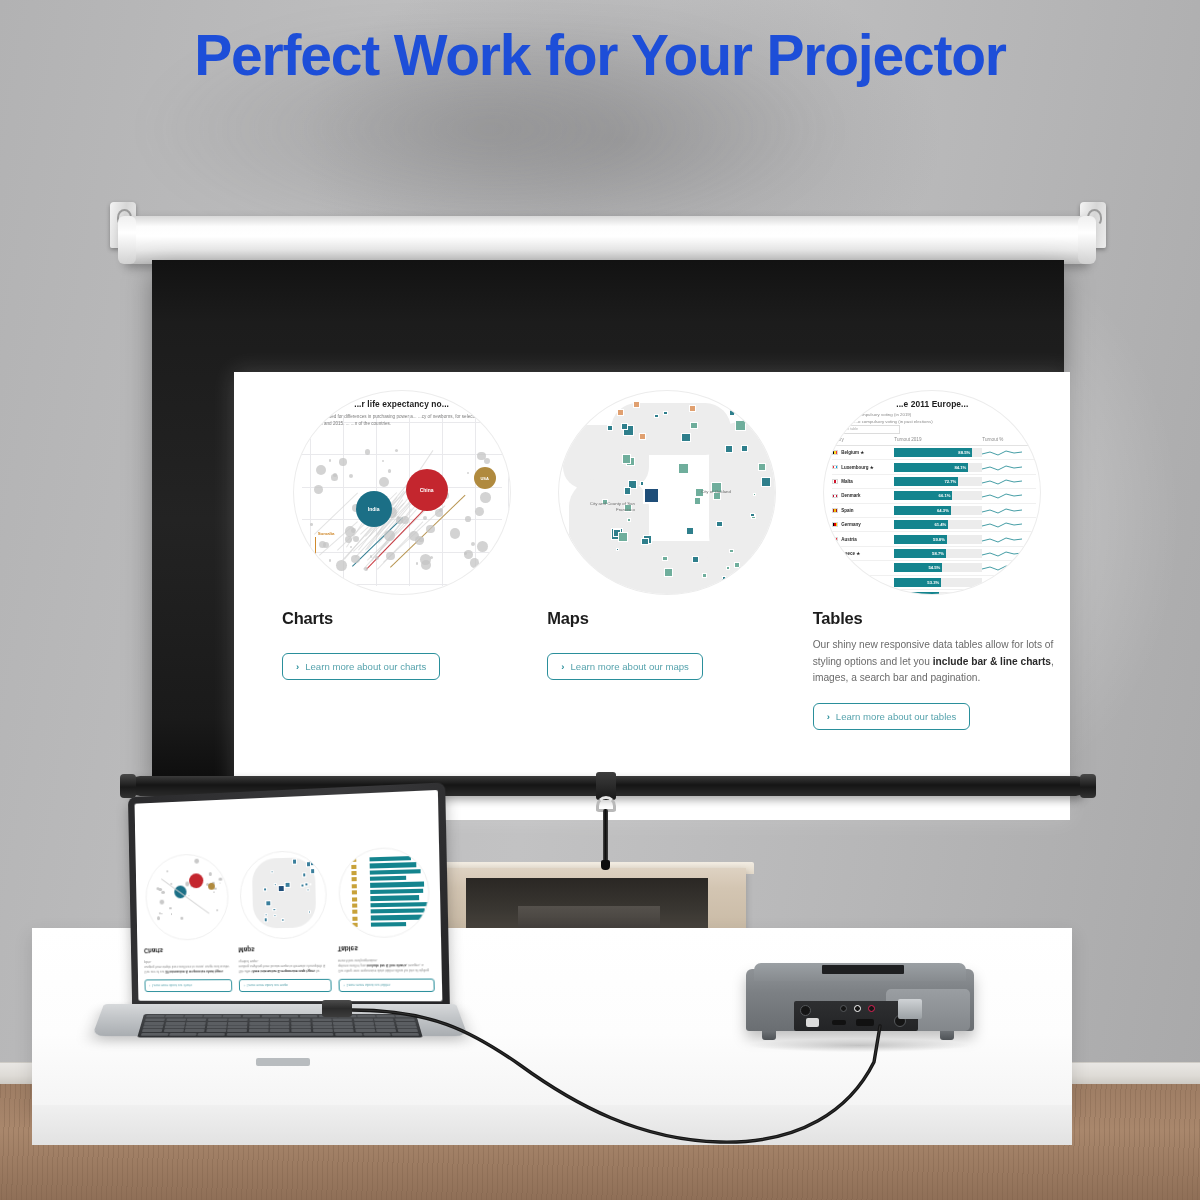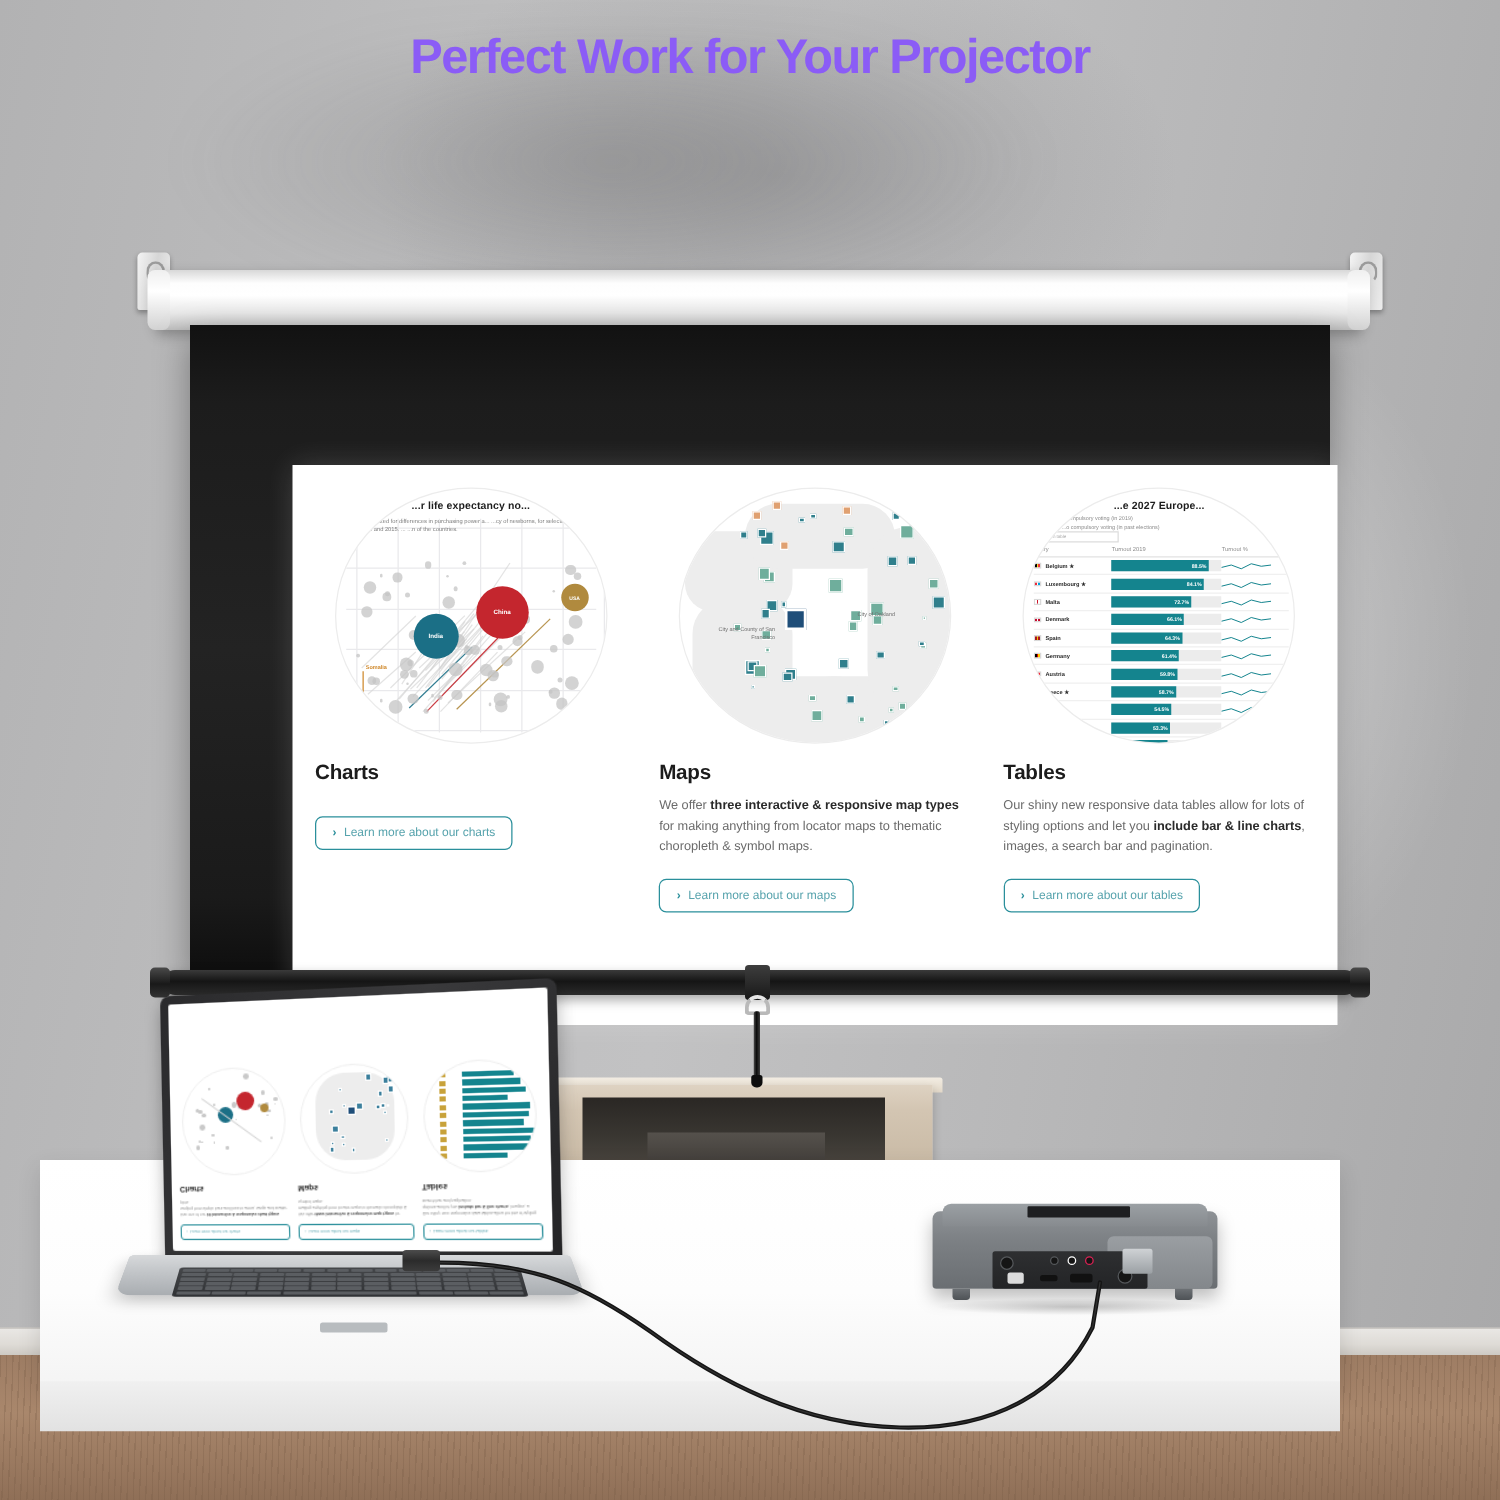--- a/index.html
+++ b/index.html
@@ -128,21 +128,21 @@
     background:#0d0d0d; border-radius:2px 2px 4px 4px;
   }
 
   
   .projection {
     position:absolute; left:82px; top:112px; width:836px; height:448px;
     background:#ffffff;
     overflow:hidden;
     box-shadow:0 0 22px rgba(255,255,255,.16);
   }
-  .cards { display:flex; padding:18px 14px 0 14px; gap:18px; }
+  .cards { display:flex; padding:18px 14px 0 14px; gap:18px;margin-left:30px; }
   .card { width:258px; }
 
   .thumb {
     width:218px; height:205px; margin:0 auto;
     border-radius:50%;
     background:#ffffff;
     position:relative; overflow:hidden;
     border:1px solid #ececec;
     filter:blur(.35px);
   }
@@ -347,21 +347,21 @@
     position:absolute; left:14px; top:84px; width:218px; height:13px;
     background:radial-gradient(ellipse at 50% 50%, rgba(0,0,0,.20), rgba(0,0,0,0) 72%);
   }
 
   
   .cable { position:absolute; left:0; top:0; width:1200px; height:1200px; pointer-events:none; }
 
   
   .header { position:absolute; left:0; top:26px; width:1200px; text-align:center; z-index:20; }
   .h-title {
-    font-size:39px; font-weight:bold; color:#8b5cf6;
+    font-size:57px; font-weight:bold; color:#1d4ed8;
     letter-spacing:-1.2px; line-height:1.05;
   }
   .h-sub {
     font-size:27px; color:#1a1a1a; margin-top:12px; letter-spacing:-.3px;
   }
 </style>
 </head>
 <body>
 
 <div class="room">
@@ -573,30 +573,29 @@
                 <div class="map-sq" style="width: 7px; height: 7px; left: 74px; top: 10px; background: rgb(224, 160, 112); border: 1.2px solid rgb(255, 255, 255);"></div>
                 <div class="map-sq" style="width: 7px; height: 7px; left: 80px; top: 42px; background: rgb(224, 160, 112); border: 1.2px solid rgb(255, 255, 255);"></div>
                 <div class="map-sq" style="width: 7px; height: 7px; left: 130px; top: 14px; background: rgb(224, 160, 112); border: 1.2px solid rgb(255, 255, 255);"></div>
               </div>
             <div class="map-sq" style="left:84px;top:96px;width:17px;height:17px;background:#1f4e79;border:2px solid #fff;"></div>
             <div class="map-label" style="left:16px;top:110px;width:60px;text-align:right;">City and County of San Francisco</div>
             <div class="map-label" style="left:142px;top:98px;width:44px;">City of Oakland</div>
           </div>
 
           <div class="card-heading">Maps</div>
-          <div class="card-body"><span>We offer </span><b>three interactive &amp; responsive map types</b><span> for making anything from locator maps to thematic choropleth &amp; symbol maps.</span></div>
           <div class="learn-btn">
             <span class="chev">›</span>
             <span>Learn more about our maps</span>
           </div>
         </div>
 
         <div class="card">
           <div class="thumb">
-            <div class="thumb-title">...e 2027 Europe...</div>
+            <div class="thumb-title">...e 2011 Europe...</div>
             <div class="legend-line" style="left:34px;top:21px;">...mpulsory voting (in 2019)</div>
             <div class="legend-line" style="left:30px;top:28px;">...o compulsory voting (in past elections)</div>
             <div class="searchbox">...rch table</div>
             <div class="tbl">
               <div class="tbl-head">
                 <span style="width:62px;">...ntry</span>
                 <span style="width:88px;">Turnout 2019</span>
                 <span style="width:40px;">Turnout %</span>
               </div>
               <div id="tableRows">

